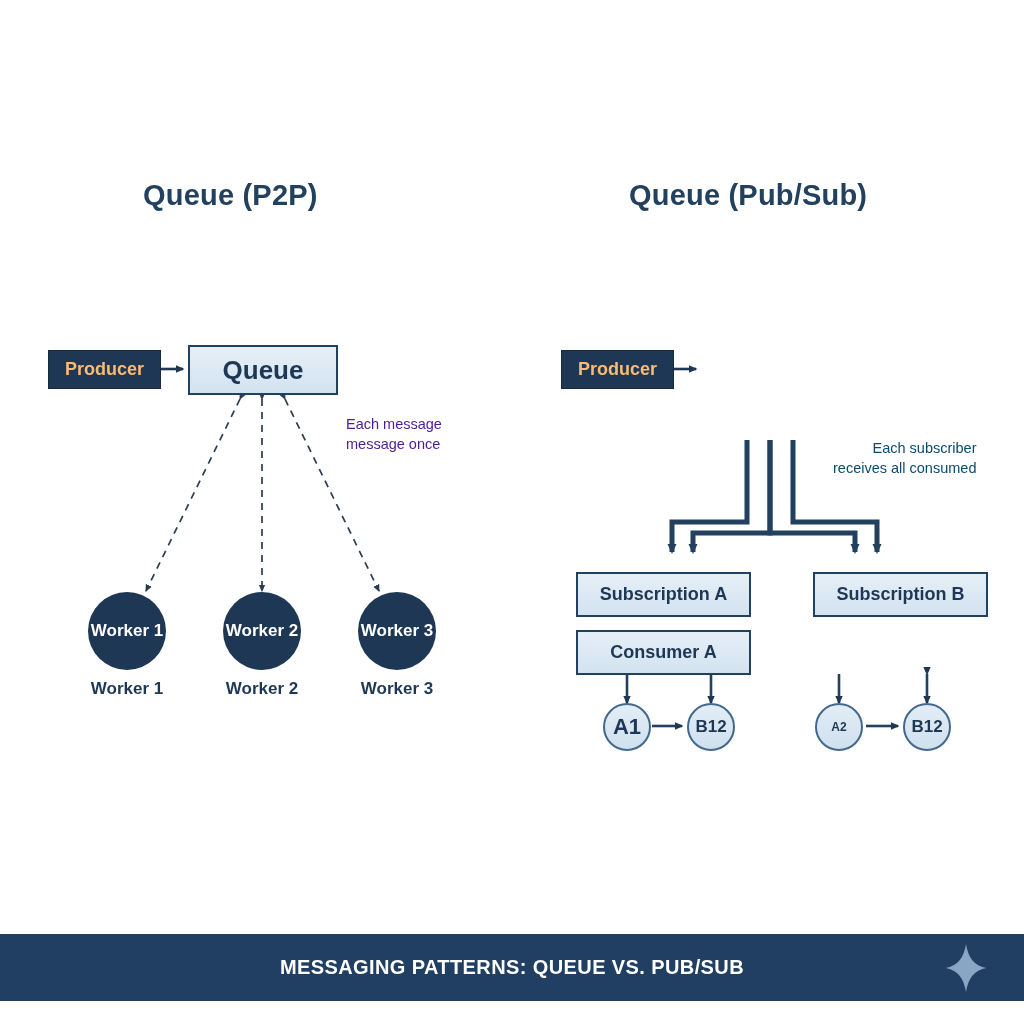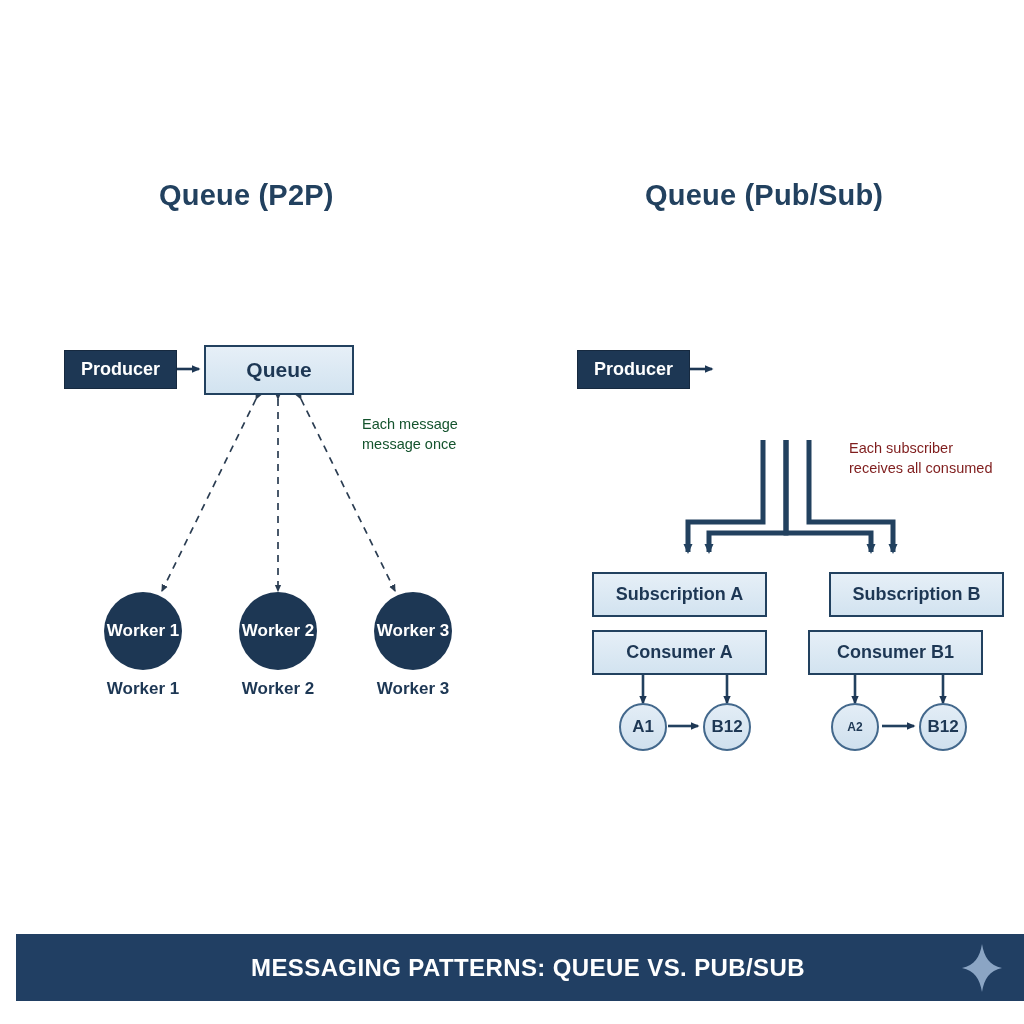--- a/index.html
+++ b/index.html
@@ -3,21 +3,21 @@
 <meta charset="utf-8">
 <style>
   html,body{margin:0;padding:0;}
   body{
     width:1024px;height:1024px;
     background:#ffffff;
     font-family:"Liberation Sans", sans-serif;
     overflow:hidden;
     position:relative;
   }
-  #stage{position:absolute;left:16px;top:0;width:996px;height:1024px;}
+  #stage{position:absolute;left:0;top:0;width:996px;height:1024px;}
 
   .panel-title{
     position:absolute;
     font-size:29px;
     font-weight:bold;
     color:#22415f;
     letter-spacing:.2px;
     white-space:nowrap;
   }
   #title-left{left:143px;top:179px;}
@@ -26,21 +26,21 @@
   .node{
     position:absolute;
     box-sizing:border-box;
     display:flex;align-items:center;justify-content:center;
     white-space:nowrap;
   }
 
   
   .box-dark{
     background:#1d3754;
-    color:#ffffff;
+    color:#fdba74;
     font-size:18px;
     font-weight:bold;
     border:1px solid #16293f;
   }
   
   .box-light{
     background:linear-gradient(180deg,#e6eff7 0%,#d2e3f0 100%);
     color:#1d3754;
     border:2px solid #22415f;
     font-weight:bold;
@@ -63,37 +63,37 @@
   .caption{
     position:absolute;
     color:#1d3754;
     font-size:17px;
     font-weight:bold;
     text-align:center;
     white-space:nowrap;
   }
   .note{
     position:absolute;
-    color:#14532d;
+    color:#4c1d95;
     font-size:14.5px;
     line-height:20px;
     white-space:nowrap;
   }
-  .note.dark{color:#7f1d1d;}
+  .note.dark{color:#0c4a6e;text-align:right;}
 
   svg.layer{position:absolute;left:0;top:0;width:1024px;height:1024px;pointer-events:none;}
 
   
   #footer{
     position:absolute;left:0;top:934px;width:1024px;height:67px;
     background:#213f63;
     display:flex;align-items:center;justify-content:center;
   }
   #footer-text{
-    color:#ffffff;font-size:24px;font-weight:bold;letter-spacing:.4px;
+    color:#ffffff;font-size:20px;font-weight:bold;letter-spacing:.4px;
     white-space:nowrap;
   }
   #sparkle{position:absolute;right:36px;top:50%;transform:translateY(-50%);}
 </style>
 </head>
 <body>
 
 <div id="stage">
 
   <div class="panel-title" id="title-left">Queue (P2P)</div>
@@ -153,21 +153,21 @@
     <g>
       <line x1="927" y1="674" x2="927" y2="703" stroke="#22415f" stroke-width="2.6" marker-start="url(#ah)" marker-end="url(#ah)"></line>
     </g>
     <g>
       <line x1="866" y1="726" x2="898" y2="726" stroke="#22415f" stroke-width="2.6" marker-end="url(#ah)"></line>
     </g>
   </svg>
 
   <div class="node box-dark" style="left:48px;top:350px;width:113px;height:39px;">Producer</div>
 
-  <div class="node box-light" style="left:188px;top:345px;width:150px;height:50px;font-size:21px;">Queue</div>
+  <div class="node box-light" style="left:188px;top:345px;width:150px;height:50px;font-size:26px;">Queue</div>
 
   <div class="note" style="left:346px;top:414px;">
     <div>Each message</div>
     <div>message once</div>
   </div>
 
   <div class="node circle-dark" style="left:88px;top:592px;width:78px;height:78px;">Worker 1</div>
   <div class="node circle-dark" style="left:223px;top:592px;width:78px;height:78px;">Worker 2</div>
   <div class="node circle-dark" style="left:358px;top:592px;width:78px;height:78px;">Worker 3</div>
 
@@ -178,25 +178,24 @@
   <div class="node box-dark" style="left:561px;top:350px;width:113px;height:39px;">Producer</div>
 
 
   <div class="note dark" style="left:833px;top:438px;">
     <div>Each subscriber</div>
     <div>receives all consumed</div>
   </div>
 
   <div class="node box-light" style="left:576px;top:630px;width:175px;height:45px;font-size:18px;">Consumer A</div>
   <div class="node box-light" style="left:576px;top:572px;width:175px;height:45px;font-size:18px;">Subscription A</div>
-  <div class="node circle-light" style="left:603px;top:703px;width:48px;height:48px;font-size:17px;">A1</div>
+  <div class="node circle-light" style="left:603px;top:703px;width:48px;height:48px;font-size:22px;">A1</div>
   <div class="node circle-light" style="left:687px;top:703px;width:48px;height:48px;font-size:17px;">B12</div>
 
   <div class="node box-light" style="left:792px;top:572px;width:175px;height:45px;font-size:18px;margin-left:21px;">Subscription B</div>
-  <div class="node box-light" style="left:792px;top:630px;width:175px;height:45px;font-size:18px;">Consumer B1</div>
   <div class="node circle-light" style="left:815px;top:703px;width:48px;height:48px;font-size:12px;">A2</div>
   <div class="node circle-light" style="left:903px;top:703px;width:48px;height:48px;font-size:17px;">B12</div>
 
   <div id="footer">
     <span id="footer-text">MESSAGING PATTERNS: QUEUE VS. PUB/SUB</span>
     <svg id="sparkle" width="44" height="50" viewBox="0 0 44 50">
       <path d="M22 1 C24.2 14.5 29.5 22 42 25 C29.5 28 24.2 35.5 22 49 C19.8 35.5 14.5 28 2 25 C14.5 22 19.8 14.5 22 1 z" fill="#8ba5c4"></path>
     </svg>
   </div>
 

